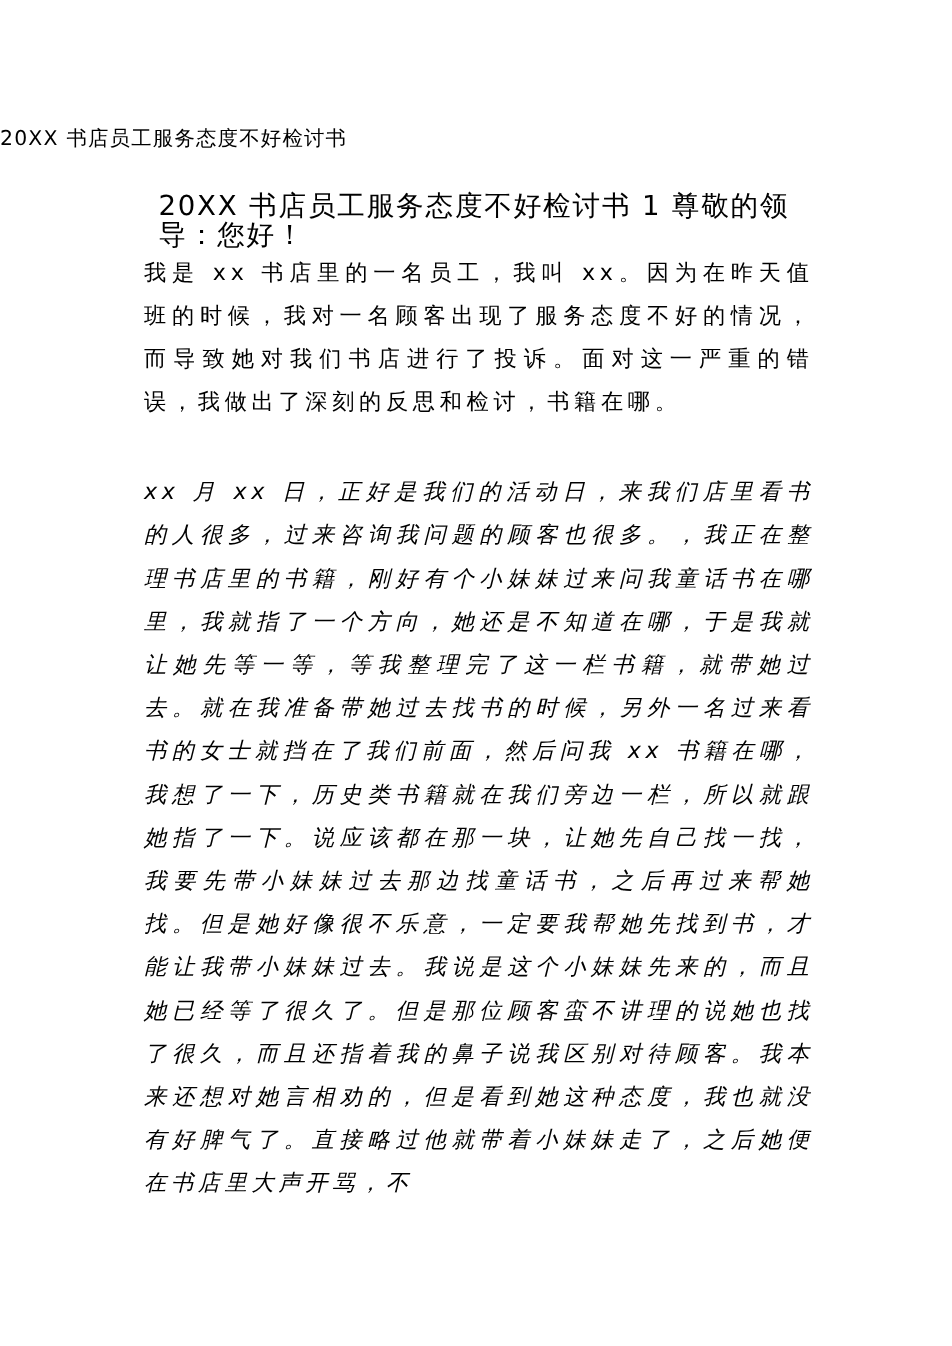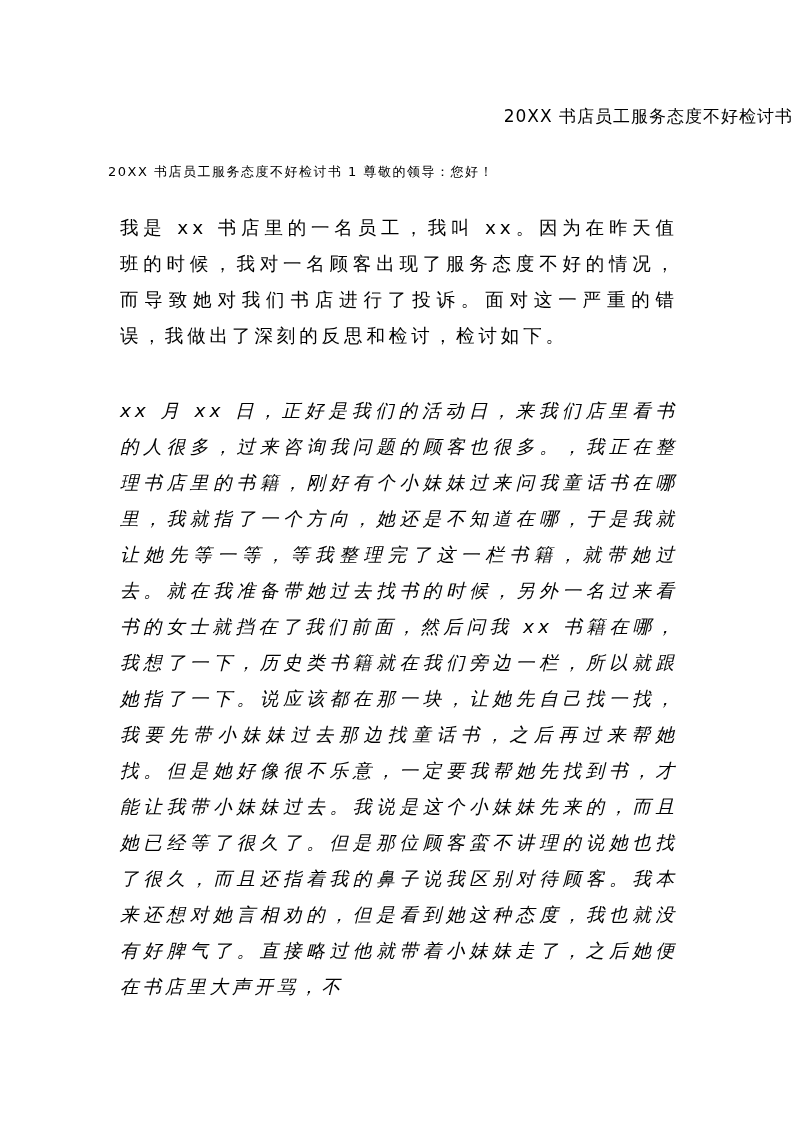--- a/index.html
+++ b/index.html
@@ -1,29 +1,29 @@
 <!DOCTYPE html>
 <html><head>
 <meta charset="utf-8">
 <style>
   html, body { margin: 0; padding: 0; background: #ffffff; }
   body { width: 793px; height: 1122px; position: relative; overflow: hidden;
          font-family: "DejaVu Sans", "Liberation Sans", sans-serif; color: #000; }
   .page { position: absolute; left: 0; top: 0; width: 793px; height: 1122px; background: #fff; }
-  .title { position: absolute; top: 104px; left: 0; width: 793px; text-align: right;
+  .title { position: absolute; top: 104px; left: 0; width: 793px; text-align: left;
            font-size: 17px; line-height: 24px; letter-spacing: 1px; }
-  .subtitle { position: absolute; top: 160px; left: 108px; width: 560px;
-              font-size: 13px; line-height: 24px; letter-spacing: 1.5px; }
+  .subtitle { position: absolute; top: 160px; left: 132px; width: 560px;
+              font-size: 23px; line-height: 24px; letter-spacing: 1.5px; }
   .para { position: absolute; left: 120px; width: 558px;
           font-size: 18.5px; line-height: 36px; letter-spacing: 3.9px;
           text-align: justify; text-align-last: left; margin: 0; }
   .p1 { top: 210px; }
   .p2 { top: 393px; font-style: italic; }
 </style>
 </head>
 <body>
 
 <div class="page">
   <div class="title">20XX 书店员工服务态度不好检讨书</div>
   <div class="subtitle">20XX 书店员工服务态度不好检讨书 1 尊敬的领导：您好！</div>
-  <p class="para p1">我是 xx 书店里的一名员工，我叫 xx。因为在昨天值班的时候，我对一名顾客出现了服务态度不好的情况，而导致她对我们书店进行了投诉。面对这一严重的错误，我做出了深刻的反思和检讨，检讨如下。</p>
+  <p class="para p1">我是 xx 书店里的一名员工，我叫 xx。因为在昨天值班的时候，我对一名顾客出现了服务态度不好的情况，而导致她对我们书店进行了投诉。面对这一严重的错误，我做出了深刻的反思和检讨，书籍在哪。</p>
   <p class="para p2">xx 月 xx 日，正好是我们的活动日，来我们店里看书的人很多，过来咨询我问题的顾客也很多。，我正在整理书店里的书籍，刚好有个小妹妹过来问我童话书在哪里，我就指了一个方向，她还是不知道在哪，于是我就让她先等一等，等我整理完了这一栏书籍，就带她过去。就在我准备带她过去找书的时候，另外一名过来看书的女士就挡在了我们前面，然后问我 xx 书籍在哪，我想了一下，历史类书籍就在我们旁边一栏，所以就跟她指了一下。说应该都在那一块，让她先自己找一找，我要先带小妹妹过去那边找童话书，之后再过来帮她找。但是她好像很不乐意，一定要我帮她先找到书，才能让我带小妹妹过去。我说是这个小妹妹先来的，而且她已经等了很久了。但是那位顾客蛮不讲理的说她也找了很久，而且还指着我的鼻子说我区别对待顾客。我本来还想对她言相劝的，但是看到她这种态度，我也就没有好脾气了。直接略过他就带着小妹妹走了，之后她便在书店里大声开骂，不</p>
 </div>
 
 </body></html>

